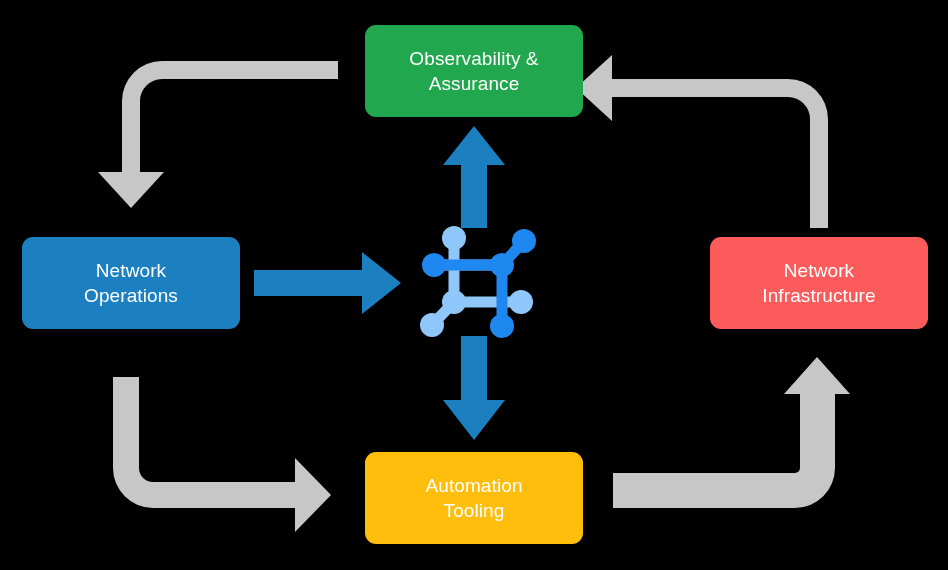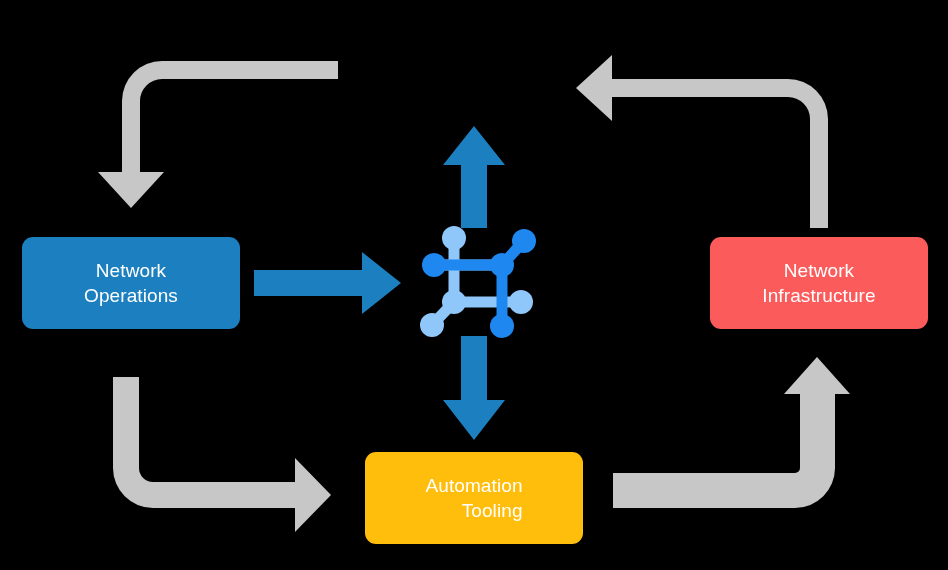--- a/index.html
+++ b/index.html
@@ -202,29 +202,33 @@
 
       <g fill="#1E88F0">
         <circle cx="18" cy="47" r="12"></circle>
         <circle cx="86" cy="47" r="12"></circle>
         <circle cx="108" cy="23" r="12"></circle>
         <circle cx="86" cy="108" r="12"></circle>
       </g>
     </svg>
   </div>
 
+  <div class="node-box" id="box-observability" style="background: rgb(33, 168, 78);">
+    <span class="label">Observability &amp;
+Assurance</span>
+  </div>
 
   <div class="node-box" id="box-operations" style="background: rgb(27, 127, 192);">
     <span class="label">Network
 Operations</span>
   </div>
 
   <div class="node-box" id="box-infrastructure" style="background: rgb(251, 91, 91);">
     <span class="label">Network
 Infrastructure</span>
   </div>
 
-  <div class="node-box" id="box-automation" style="background: rgb(255, 190, 11); text-align: right;">
+  <div class="node-box" id="box-automation" style="background: rgb(255, 190, 11);">
     <span class="label">Automation
 Tooling</span>
   </div>
 
 </div>
 
 </body></html>

